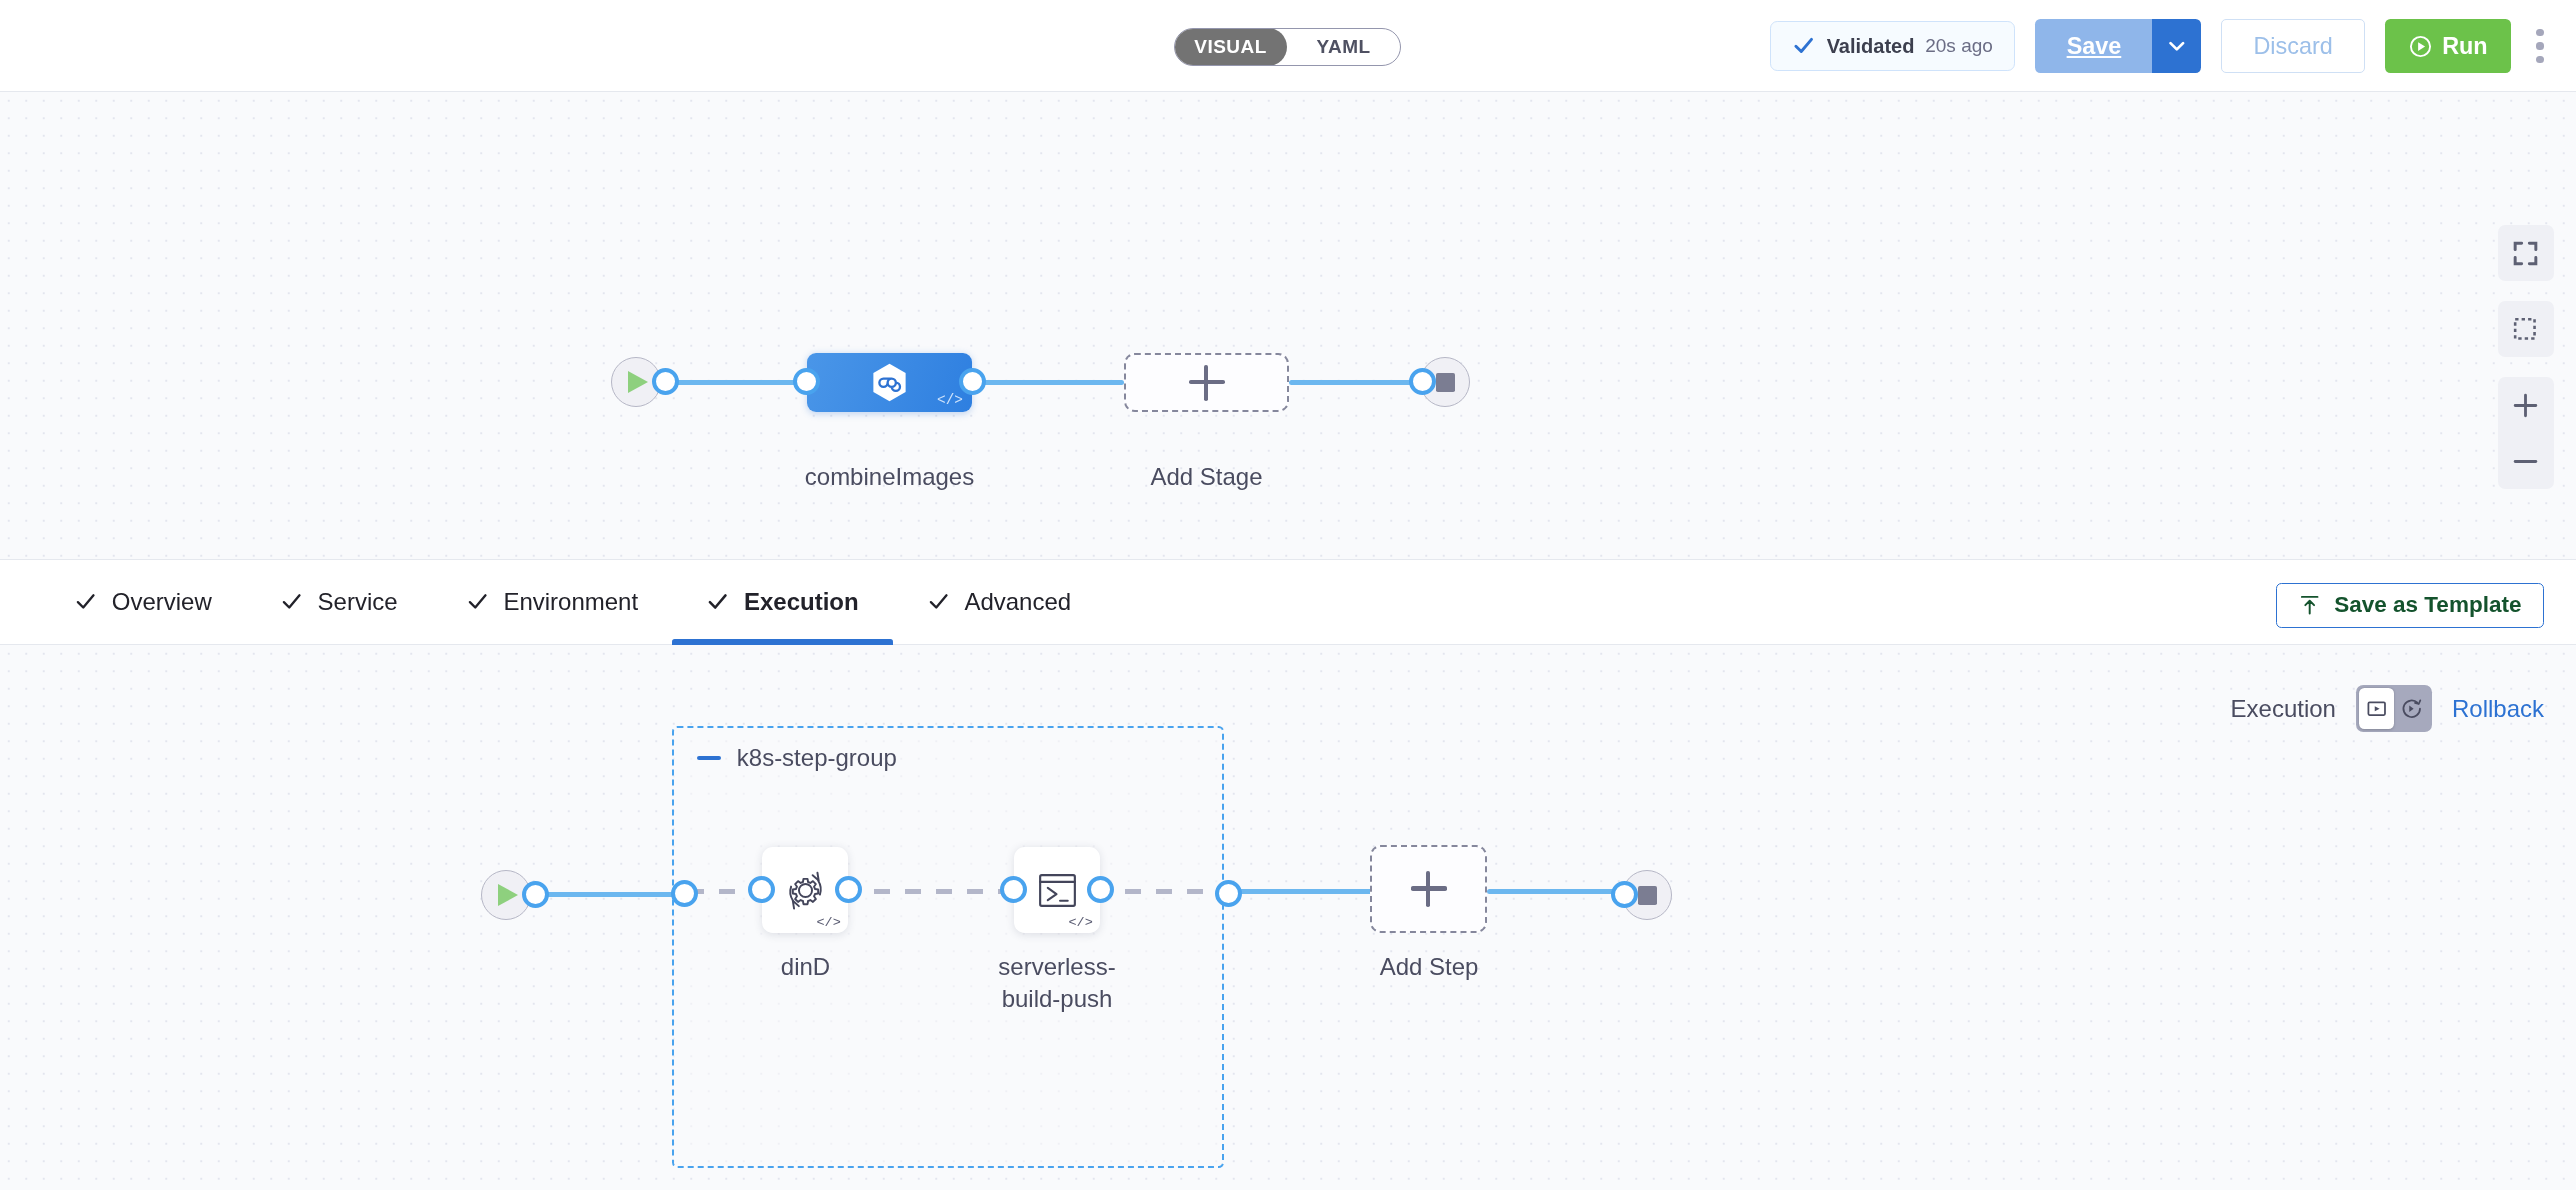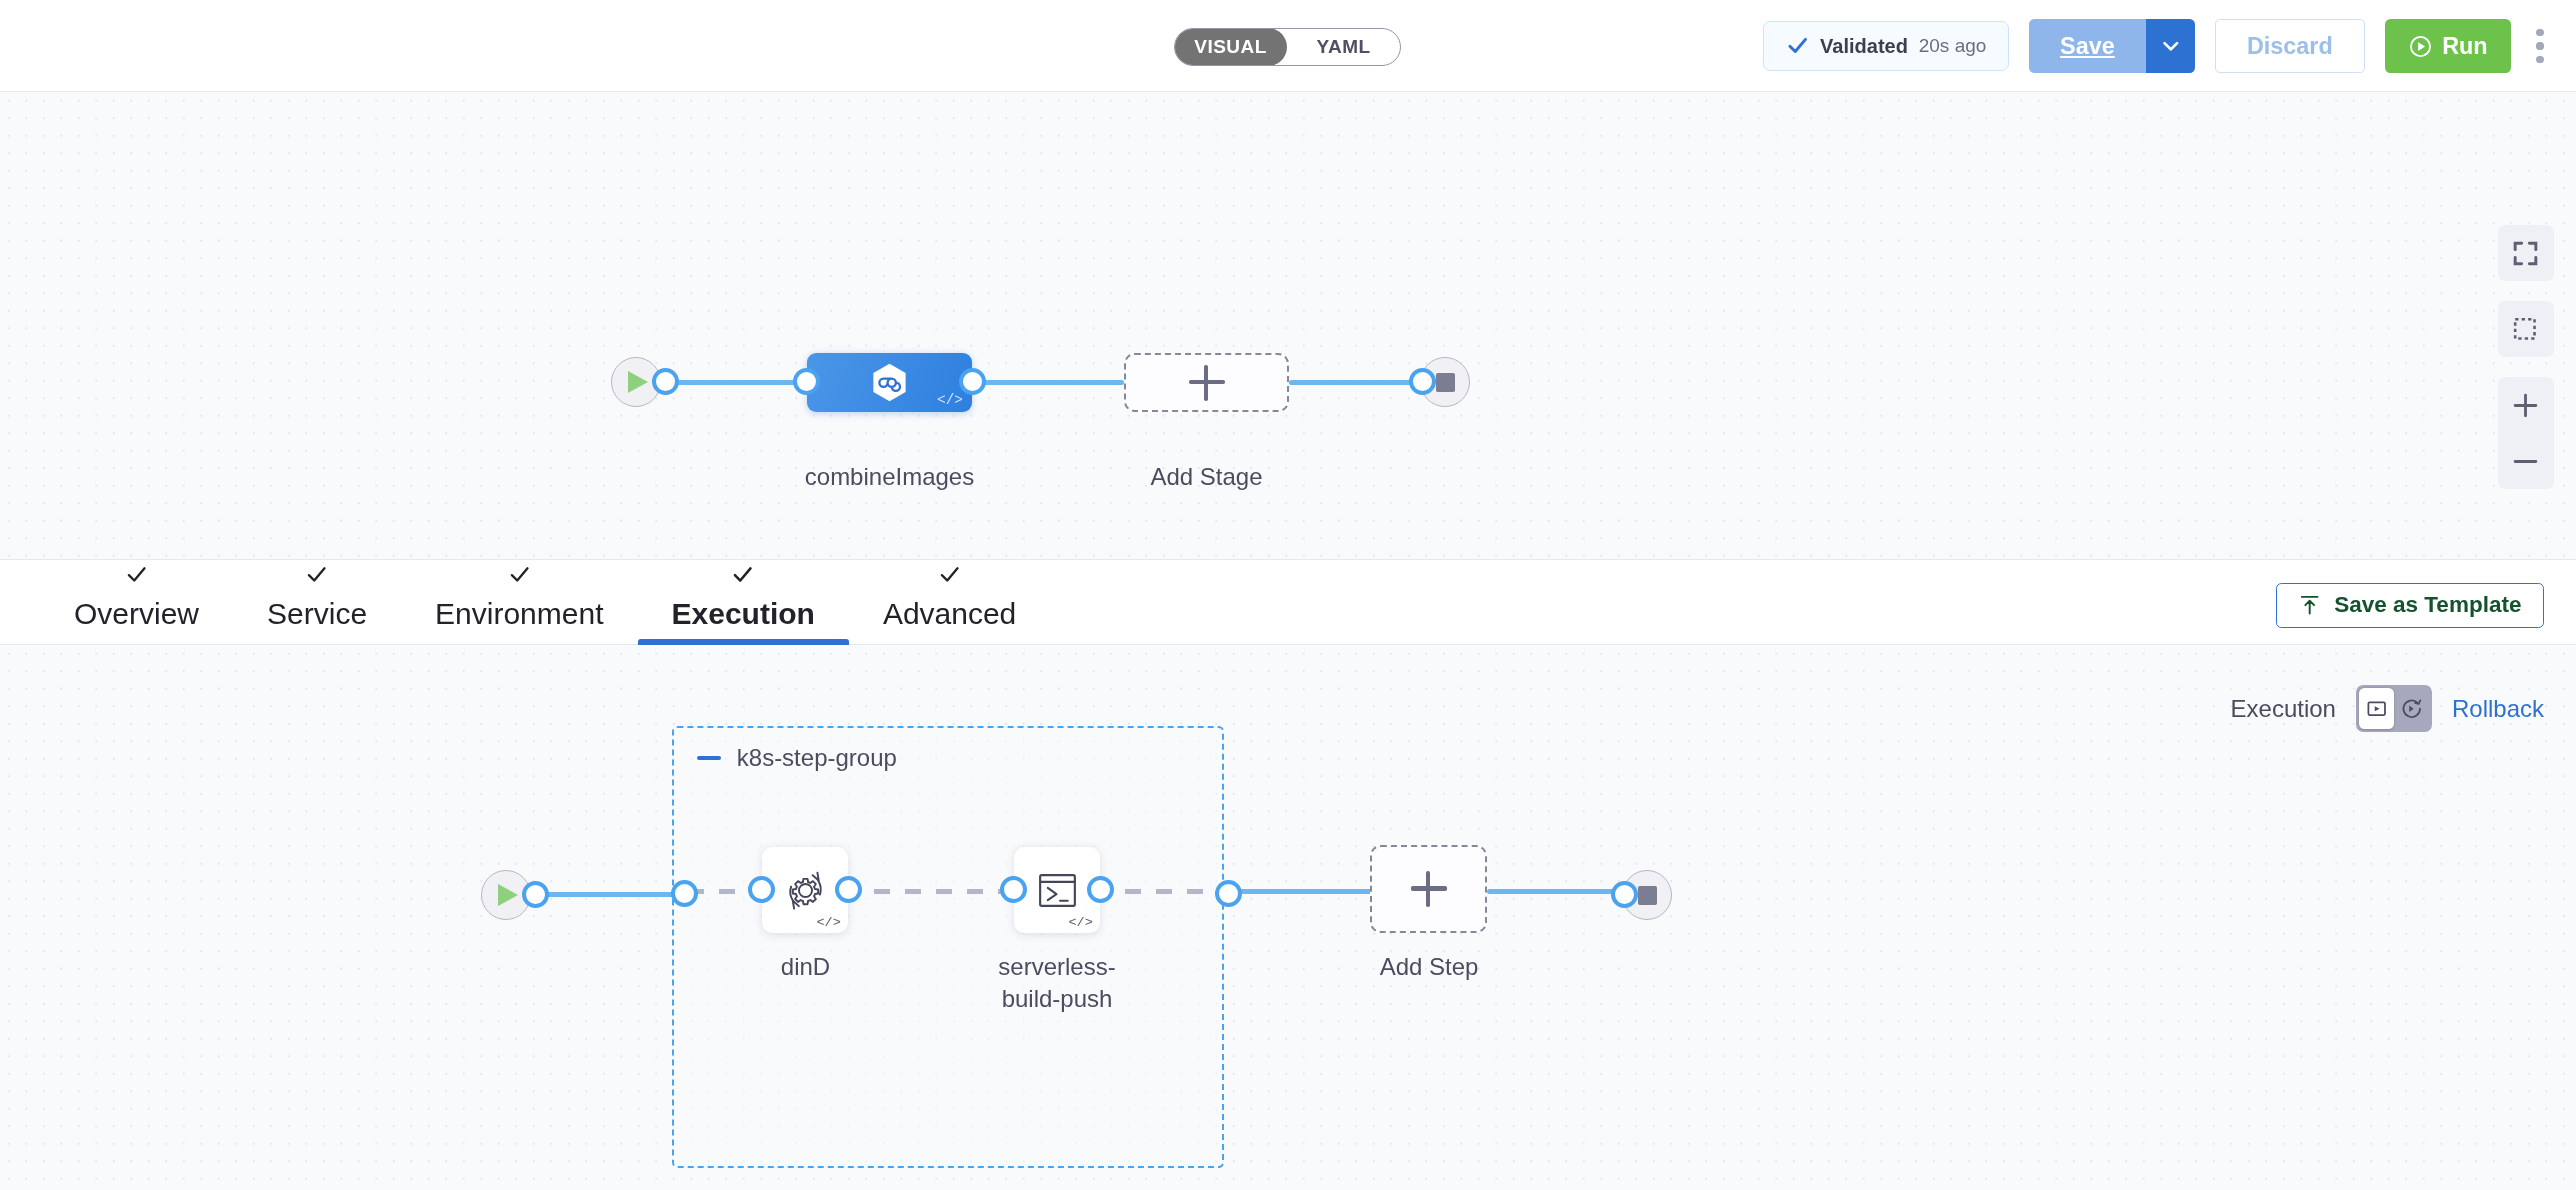--- a/index.html
+++ b/index.html
@@ -78,21 +78,21 @@
     border: none; border-radius: 0 5.4px 5.4px 0;
     display: flex; align-items: center; justify-content: center;
     cursor: pointer; color: #ffffff;
   }
   .save-caret svg { width: 21.6px; height: 21.6px; display: block; }
 
   .discard-btn {
     height: 54px; padding: 0 31px;
     border: 0.9px solid #cfe0f5; border-radius: 5px;
     background: #ffffff; color: #9cbfe9;
-    font-size: 23.4px; font-weight: bold;
+    font-size: 23.4px; font-weight: normal;
     display: flex; align-items: center; justify-content: center;
     cursor: pointer; margin-right: 20px;
   }
   .run-btn {
     height: 54px; padding: 0 23.4px;
     border: none; border-radius: 5.4px;
     background: #6cc24a; color: #ffffff;
     font-size: 23.4px; font-weight: bold;
     display: flex; align-items: center; gap: 9px;
     cursor: pointer; margin-right: 9px;
@@ -236,21 +236,21 @@
     position: absolute; left: 0; top: 559px;
     width: 2576px; height: 86px;
     background: #ffffff;
     border-top: 0.9px solid #e5e8ee; border-bottom: 0.9px solid #e5e8ee;
     display: flex; align-items: center;
   }
   .tabs { display: flex; align-items: stretch; height: 86px; padding-left: 40px; }
   .tab {
     display: flex; align-items: center; gap: 14.4px;
     padding: 0 34px; position: relative; cursor: pointer;
-    font-size: 30px; color: #22222a; flex-direction: column;
+    font-size: 24px; color: #22222a;
   }
   .tab .tick { width: 23.4px; height: 23.4px; display: block; color: #22222a; }
   .tab.active { font-weight: bold; }
   .tab.active::after {
     content: ""; position: absolute; left: 0; right: 0; bottom: 0;
     height: 6.3px; background: #2d72d2; border-radius: 2.7px 2.7px 0 0;
   }
   .save-template-btn {
     position: absolute; right: 32px; top: 22.5px;
     height: 45px; padding: 0 21.6px;

